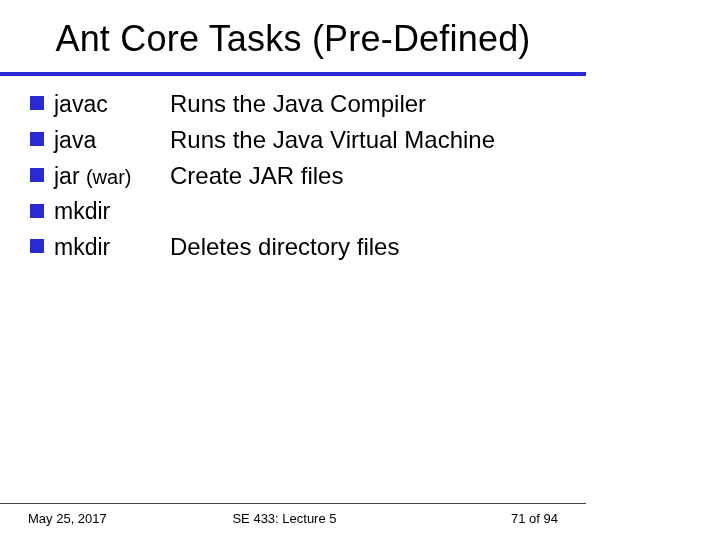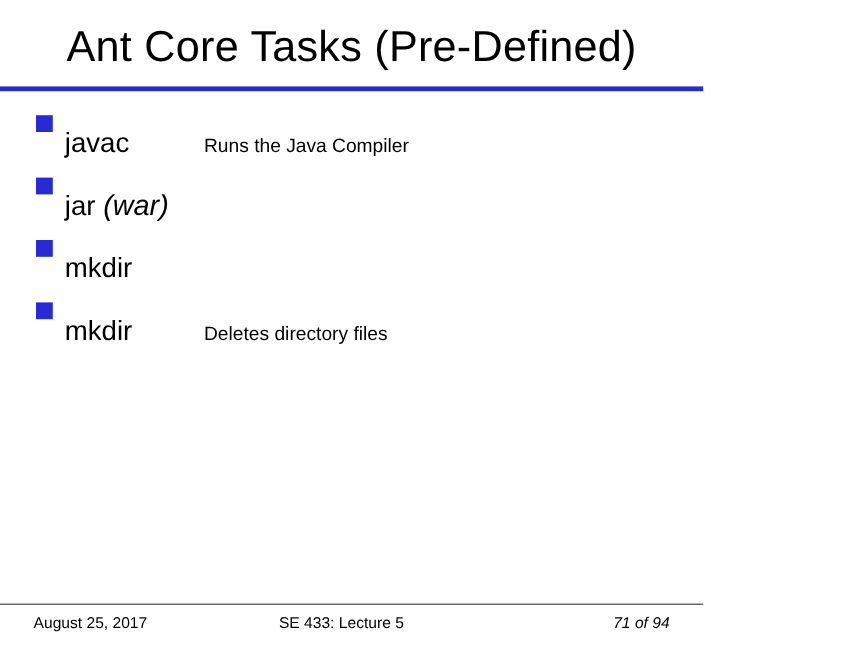--- a/index.html
+++ b/index.html
@@ -43,28 +43,26 @@
     background: #2a2ad4;
     flex: 0 0 14px;
     margin-right: 10px;
     margin-top: 6px;
     align-self: flex-start;
   }
   .task {
     font-size: 23px;
     width: 112px;
     flex: 0 0 112px;
-    margin-top: 16px;
   }
   .task .paren {
-    font-size: 24px;
-    font-style: italic;
+    font-size: 20px;
   }
   .desc {
-    font-size: 16px;
+    font-size: 24px;
     padding-left: 4px;
     text-align: center;
   }
   .footer {
     position: absolute;
     left: 0;
     right: 0;
     bottom: 14px;
     padding: 0 28px;
     display: flex;
@@ -74,21 +72,20 @@
     color: #000;
   }
   .footer .center {
     position: absolute;
     left: 0; right: 17px;
     text-align: center;
   }
   .footer .right {
     margin-left: auto;
     text-align: center;
-    font-style: italic;
   }
   .footer-rule {
     position: absolute;
     left: 0; right: 0;
     bottom: 36px;
     border: none;
     border-top: 1px solid #444;
   }
 </style>
 </head>
@@ -103,27 +100,36 @@
 
     <div class="row">
       <span class="bullet"></span>
       <span class="task">
         <span>javac</span>
         <span class="paren"></span>
       </span>
       <span class="desc">Runs the Java Compiler</span>
     </div>
 
+    <div class="row">
+      <span class="bullet"></span>
+      <span class="task">
+        <span>java</span>
+        <span class="paren"></span>
+      </span>
+      <span class="desc">Runs the Java Virtual Machine</span>
+    </div>
 
     <div class="row">
       <span class="bullet"></span>
       <span class="task">
         <span>jar</span>
         <span class="paren">(war)</span>
       </span>
+      <span class="desc">Create JAR files</span>
     </div>
 
     <div class="row">
       <span class="bullet"></span>
       <span class="task">
         <span>mkdir</span>
         <span class="paren"></span>
       </span>
     </div>
 
@@ -135,20 +141,20 @@
         <span class="paren"></span>
       </span>
       <span class="desc">Deletes directory files</span>
     </div>
 
   </div>
 
   <hr class="footer-rule">
 
   <div class="footer">
-    <span>August 25, 2017</span>
+    <span>May 25, 2017</span>
     <span class="center">SE 433: Lecture 5</span>
     <span class="right">
       <span>71</span><span> of </span><span>94</span>
     </span>
   </div>
 
 </div>
 
 </body></html>

